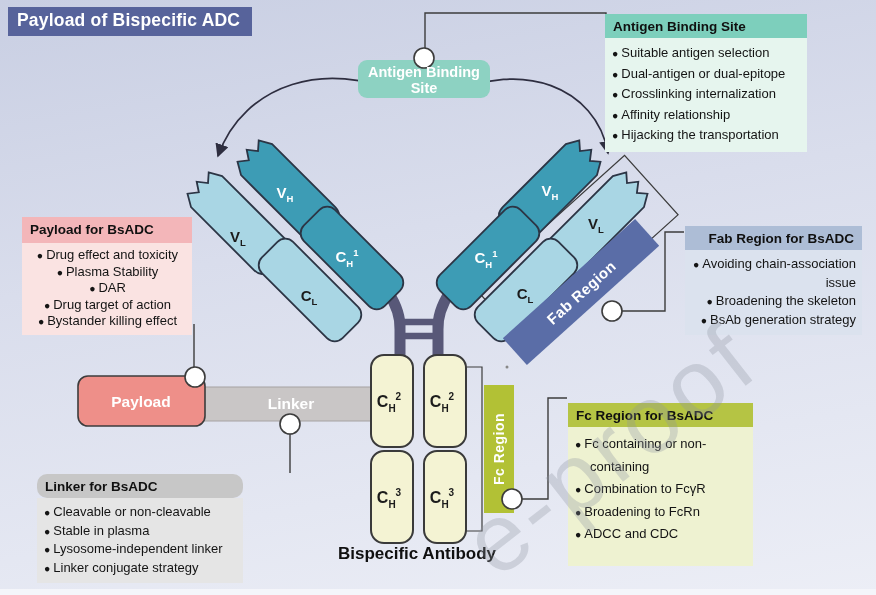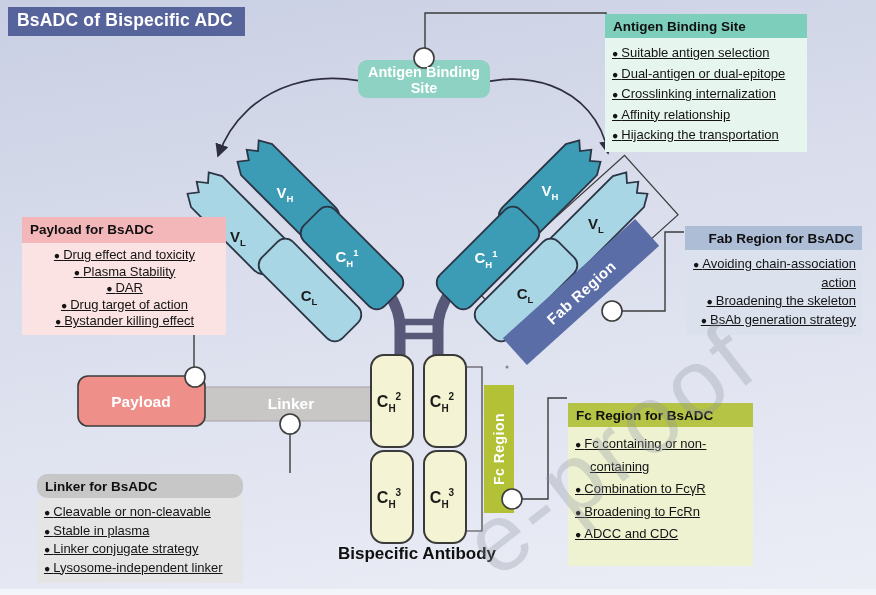--- a/index.html
+++ b/index.html
@@ -9,28 +9,28 @@
     font-family:"Liberation Sans", sans-serif;
   }
   .title-box{
     position:absolute; left:8px; top:7px;
     background:#57639b; color:#fff; font-weight:bold; font-size:17.5px;
     padding:3px 12px 5px 9px; letter-spacing:0.2px;
   }
   svg text{ font-family:"Liberation Sans", sans-serif; }
   .infobox{ position:absolute; font-size:13px; color:#141414; z-index:3; }
   .infobox .hd{ font-weight:bold; font-size:13.5px; padding:5px 8px 4px 8px; color:#101010; }
-  .infobox ul{ margin:0; list-style:none; padding:5px 6px 6px 7px;text-decoration:underline; }
+  .infobox ul{ margin:0; list-style:none; padding:5px 6px 6px 7px; }
   .infobox li{ padding-left:15px; text-indent:-15px; }
   .infobox li::before{ content:"● "; font-size:10.5px; }
   .abs-box{ left:605px; top:14px; width:202px; }
   .abs-box .hd{ background:#7dcfbc; }
   .abs-box ul{ background:#e6f5ee; }
   .abs-box li{ line-height:20.5px; }
-  .payload-box{ left:22px; top:217px; width:204px; }
+  .payload-box{ left:22px; top:217px; width:170px; }
   .payload-box .hd{ background:#f3b6b9; padding-bottom:6px;}
   .payload-box ul{ background:#fae3e2; padding-top:4px; padding-bottom:5px;text-align:center;}
   .payload-box li{ line-height:16.5px; }
   .fab-box{ left:685px; top:226px; width:177px;text-align:right; }
   .fab-box .hd{ background:#adbdd6; }
   .fab-box ul{ background:#dbe2ee; }
   .fab-box li{ line-height:18.5px; }
   .fc-box{ left:568px; top:403px; width:185px; }
   .fc-box .hd{ background:#b5c444; }
   .fc-box ul{ background:#eef2d1; padding-top:6px; padding-bottom:20px; }
@@ -136,21 +136,21 @@
     <text x="525" y="299" text-anchor="middle" font-size="15" font-weight="bold" fill="#1b1b1b"><tspan>C</tspan><tspan dy="4" font-size="9.5">L</tspan></text>
 
     <text x="389" y="407" text-anchor="middle" font-size="16" font-weight="bold" fill="#1b1b1b"><tspan>C</tspan><tspan dy="5" font-size="10">H</tspan><tspan dy="-12" font-size="10">2</tspan></text>
     <text x="442" y="407" text-anchor="middle" font-size="16" font-weight="bold" fill="#1b1b1b"><tspan>C</tspan><tspan dy="5" font-size="10">H</tspan><tspan dy="-12" font-size="10">2</tspan></text>
     <text x="389" y="503" text-anchor="middle" font-size="16" font-weight="bold" fill="#1b1b1b"><tspan>C</tspan><tspan dy="5" font-size="10">H</tspan><tspan dy="-12" font-size="10">3</tspan></text>
     <text x="442" y="503" text-anchor="middle" font-size="16" font-weight="bold" fill="#1b1b1b"><tspan>C</tspan><tspan dy="5" font-size="10">H</tspan><tspan dy="-12" font-size="10">3</tspan></text>
 
     <text x="417" y="559" text-anchor="middle" font-size="17" font-weight="bold" fill="#101010"><tspan>Bispecific Antibody</tspan></text>
   </svg>
 
-  <div class="title-box">BsADC of Bispecific ADC</div>
+  <div class="title-box">Payload of Bispecific ADC</div>
 
   <div class="infobox abs-box">
     <div class="hd">Antigen Binding Site</div>
     <ul>
       <li>Suitable antigen selection</li>
       <li>Dual-antigen or dual-epitope</li>
       <li>Crosslinking internalization</li>
       <li>Affinity relationship</li>
       <li>Hijacking the transportation</li>
     </ul>
@@ -163,41 +163,41 @@
       <li>Plasma Stability</li>
       <li>DAR</li>
       <li>Drug target of action</li>
       <li>Bystander killing effect</li>
     </ul>
   </div>
 
   <div class="infobox fab-box">
     <div class="hd">Fab Region for BsADC</div>
     <ul>
-      <li>Avoiding chain-association action</li>
+      <li>Avoiding chain-association issue</li>
       <li>Broadening the skeleton</li>
       <li>BsAb generation strategy</li>
     </ul>
   </div>
 
   <div class="infobox fc-box">
     <div class="hd">Fc Region for BsADC</div>
     <ul>
       <li>Fc containing or non-containing</li>
       <li>Combination to FcγR</li>
       <li>Broadening to FcRn</li>
       <li>ADCC and CDC</li>
     </ul>
   </div>
 
   <div class="infobox linker-box">
     <div class="hd">Linker for BsADC</div>
     <ul>
       <li>Cleavable or non-cleavable</li>
       <li>Stable in plasma</li>
+      <li>Lysosome-independent linker</li>
       <li>Linker conjugate strategy</li>
-      <li>Lysosome-independent linker</li>
     </ul>
   </div>
 
   <div class="watermark">e-proof</div>
   <div class="bottom-strip"></div>
 </div>
 
 </body></html>

